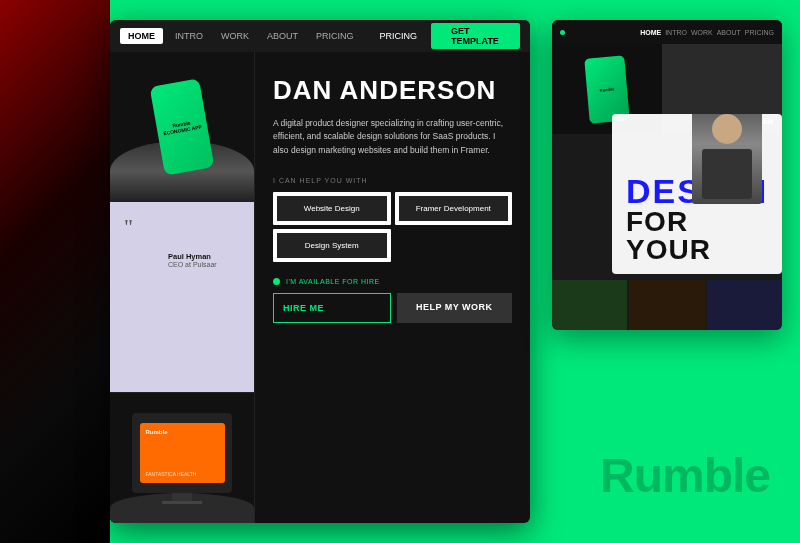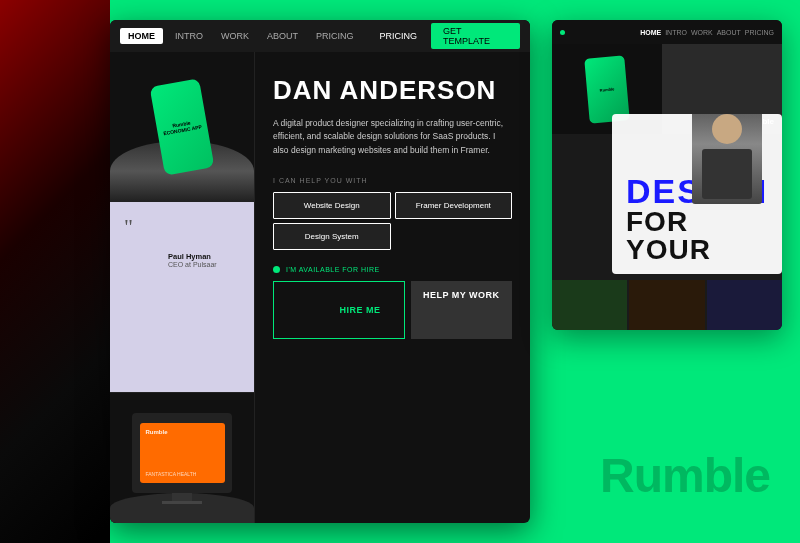--- a/index.html
+++ b/index.html
@@ -63,22 +63,22 @@
     .nav-spacer { flex: 1; }
     .nav-agency {
       color: #fff;
       font-size: 9px;
       padding: 3px 8px;
     }
     .nav-template {
       background: #00e87a;
       color: #000;
       font-size: 9px;
-      font-weight: normal;
-      padding: 3px 12px;
+      font-weight: bold;
+      padding: 3px 20px;
       border-radius: 2px;
     }
 
     
     .content-area {
       display: flex;
       height: calc(100% - 32px);
     }
 
     
@@ -264,21 +264,21 @@
       margin-bottom: 8px;
     }
     .services-grid {
       display: grid;
       grid-template-columns: 1fr 1fr;
       gap: 4px;
       margin-bottom: 16px;
     }
     .service-btn {
       background: #222;
-      border: 1px solid #ffffff;
+      border: 4px solid #ffffff;
       color: #fff;
       font-size: 8px;
       padding: 8px 10px;
       text-align: center;
       cursor: pointer;
       border-radius: 1px;
     }
     .available-row {
       display: flex;
       align-items: center;
@@ -301,22 +301,22 @@
       display: flex;
       gap: 6px;
     }
     .btn-hire {
       flex: 1;
       background: transparent;
       border: 1.5px solid #00e87a;
       color: #00e87a;
       font-size: 9px;
       font-weight: bold;
-      padding: 23px;
-      text-align: right;
+      padding: 9px;
+      text-align: left;
       cursor: pointer;
       letter-spacing: 0.5px;
     }
     .btn-work {
       flex: 1;
       background: #333;
       border: none;
       color: #fff;
       font-size: 9px;
       font-weight: bold;

